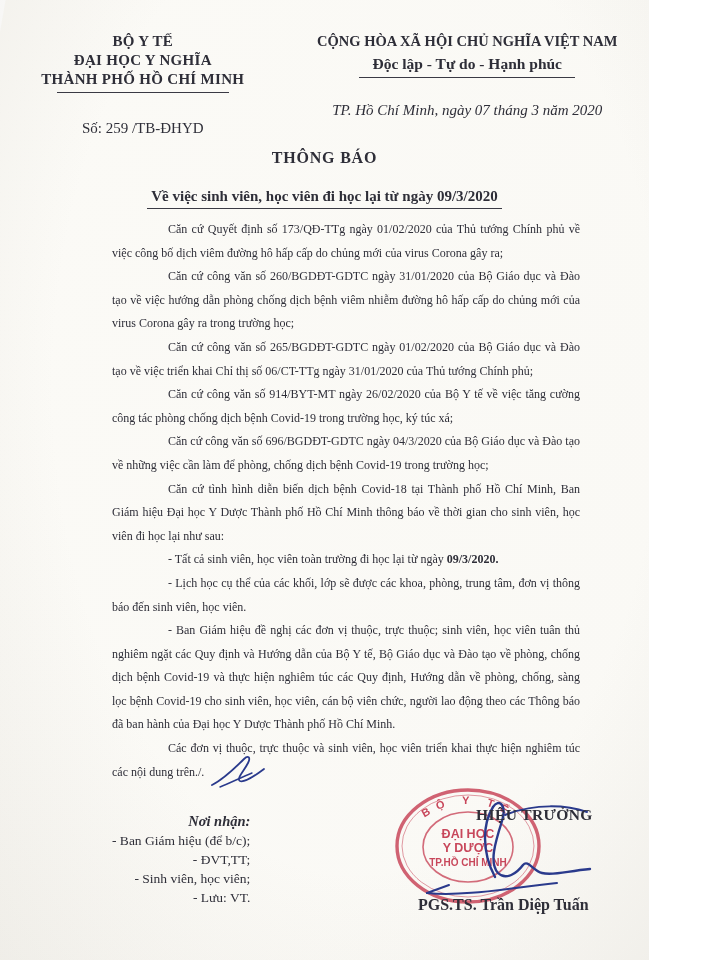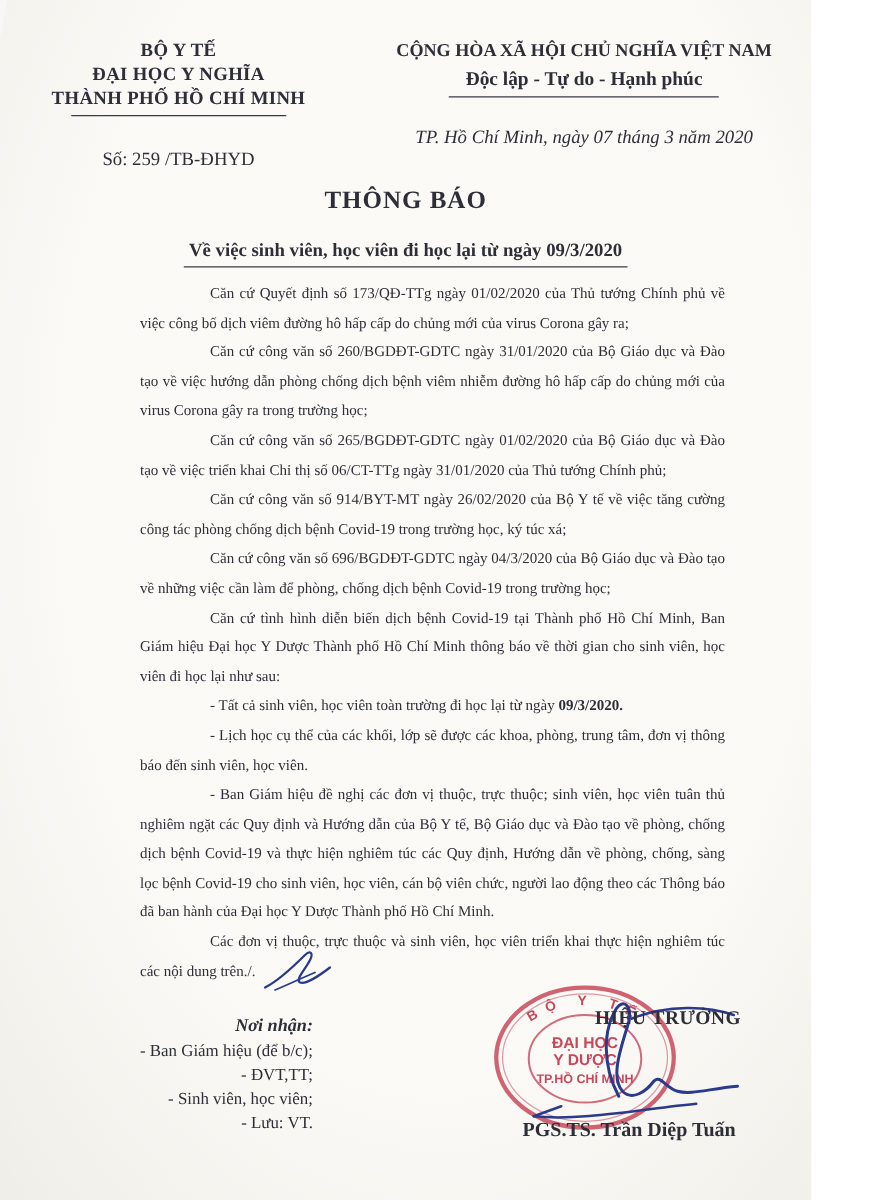--- a/index.html
+++ b/index.html
@@ -29,21 +29,21 @@
     height:0; border-bottom:1.6px solid #3a3a44; margin:3px auto 0 auto;
   }
   .rule-left { width:172px; }
   .rule-right { width:216px; }
   .motto { font-weight:bold; font-size:15.5px; line-height:21px; padding-top:2px; }
   .doc-number { margin-top:27px; font-size:15px; }
   .place-date { margin-top:24px; font-style:italic; font-size:15px; }
 
   
   .title-block { text-align:center; margin-top:12px; }
-  .title-main { font-weight:bold; font-size:20px; letter-spacing:.8px; }
+  .title-main { font-weight:bold; font-size:16px; letter-spacing:.8px; }
   .title-subject {
     display:inline-block; font-weight:bold; font-size:15px; margin-top:3px;
     border-bottom:1.6px solid #3a3a44; padding:0 4px 3px 4px;
   }
 
   
   .body-text {
     margin:9px 69px 0 112px;
     text-align:justify;
     font-size:12px;
@@ -94,21 +94,21 @@
       <div class="title-main">THÔNG BÁO</div><br>
       <span class="title-subject">Về việc sinh viên, học viên đi học lại từ ngày 09/3/2020</span>
     </div>
 
     <div class="body-text">
       <p>Căn cứ Quyết định số 173/QĐ-TTg ngày 01/02/2020 của Thủ tướng Chính phủ về việc công bố dịch viêm đường hô hấp cấp do chủng mới của virus Corona gây ra;</p>
       <p>Căn cứ công văn số 260/BGDĐT-GDTC ngày 31/01/2020 của Bộ Giáo dục và Đào tạo về việc hướng dẫn phòng chống dịch bệnh viêm nhiễm đường hô hấp cấp do chủng mới của virus Corona gây ra trong trường học;</p>
       <p>Căn cứ công văn số 265/BGDĐT-GDTC ngày 01/02/2020 của Bộ Giáo dục và Đào tạo về việc triển khai Chỉ thị số 06/CT-TTg ngày 31/01/2020 của Thủ tướng Chính phủ;</p>
       <p>Căn cứ công văn số 914/BYT-MT ngày 26/02/2020 của Bộ Y tế về việc tăng cường công tác phòng chống dịch bệnh Covid-19 trong trường học, ký túc xá;</p>
       <p>Căn cứ công văn số 696/BGDĐT-GDTC ngày 04/3/2020 của Bộ Giáo dục và Đào tạo về những việc cần làm để phòng, chống dịch bệnh Covid-19 trong trường học;</p>
-      <p>Căn cứ tình hình diễn biến dịch bệnh Covid-19 tại Thành phố Hồ Chí Minh, Ban Giám hiệu Đại học Y Dược Thành phố Hồ Chí Minh thông báo về thời gian cho sinh viên, học viên đi học lại như sau:</p>
+      <p>Căn cứ tình hình diễn biến dịch bệnh Covid-18 tại Thành phố Hồ Chí Minh, Ban Giám hiệu Đại học Y Dược Thành phố Hồ Chí Minh thông báo về thời gian cho sinh viên, học viên đi học lại như sau:</p>
       <p><span>- Tất cả sinh viên, học viên toàn trường đi học lại từ ngày </span><b>09/3/2020.</b></p>
       <p>- Lịch học cụ thể của các khối, lớp sẽ được các khoa, phòng, trung tâm, đơn vị thông báo đến sinh viên, học viên.</p>
       <p>- Ban Giám hiệu đề nghị các đơn vị thuộc, trực thuộc; sinh viên, học viên tuân thủ nghiêm ngặt các Quy định và Hướng dẫn của Bộ Y tế, Bộ Giáo dục và Đào tạo về phòng, chống dịch bệnh Covid-19 và thực hiện nghiêm túc các Quy định, Hướng dẫn về phòng, chống, sàng lọc bệnh Covid-19 cho sinh viên, học viên, cán bộ viên chức, người lao động theo các Thông báo đã ban hành của Đại học Y Dược Thành phố Hồ Chí Minh.</p>
       <p class="closing"><span>Các đơn vị thuộc, trực thuộc và sinh viên, học viên triển khai thực hiện nghiêm túc các nội dung trên./.</span><svg class="initials-svg" width="62" height="40" viewBox="0 0 62 40">
           <path d="M6 34 C 18 28, 30 16, 38 8 C 42 4, 45 6, 42 12 C 38 20, 30 28, 34 30 C 39 32, 50 24, 58 18" fill="none" stroke="#2a3a8c" stroke-width="1.8" stroke-linecap="round"></path>
           <path d="M14 36 C 24 32, 36 26, 46 22" fill="none" stroke="#2a3a8c" stroke-width="1.4" stroke-linecap="round"></path>
         </svg>
       </p>
     </div>
 

